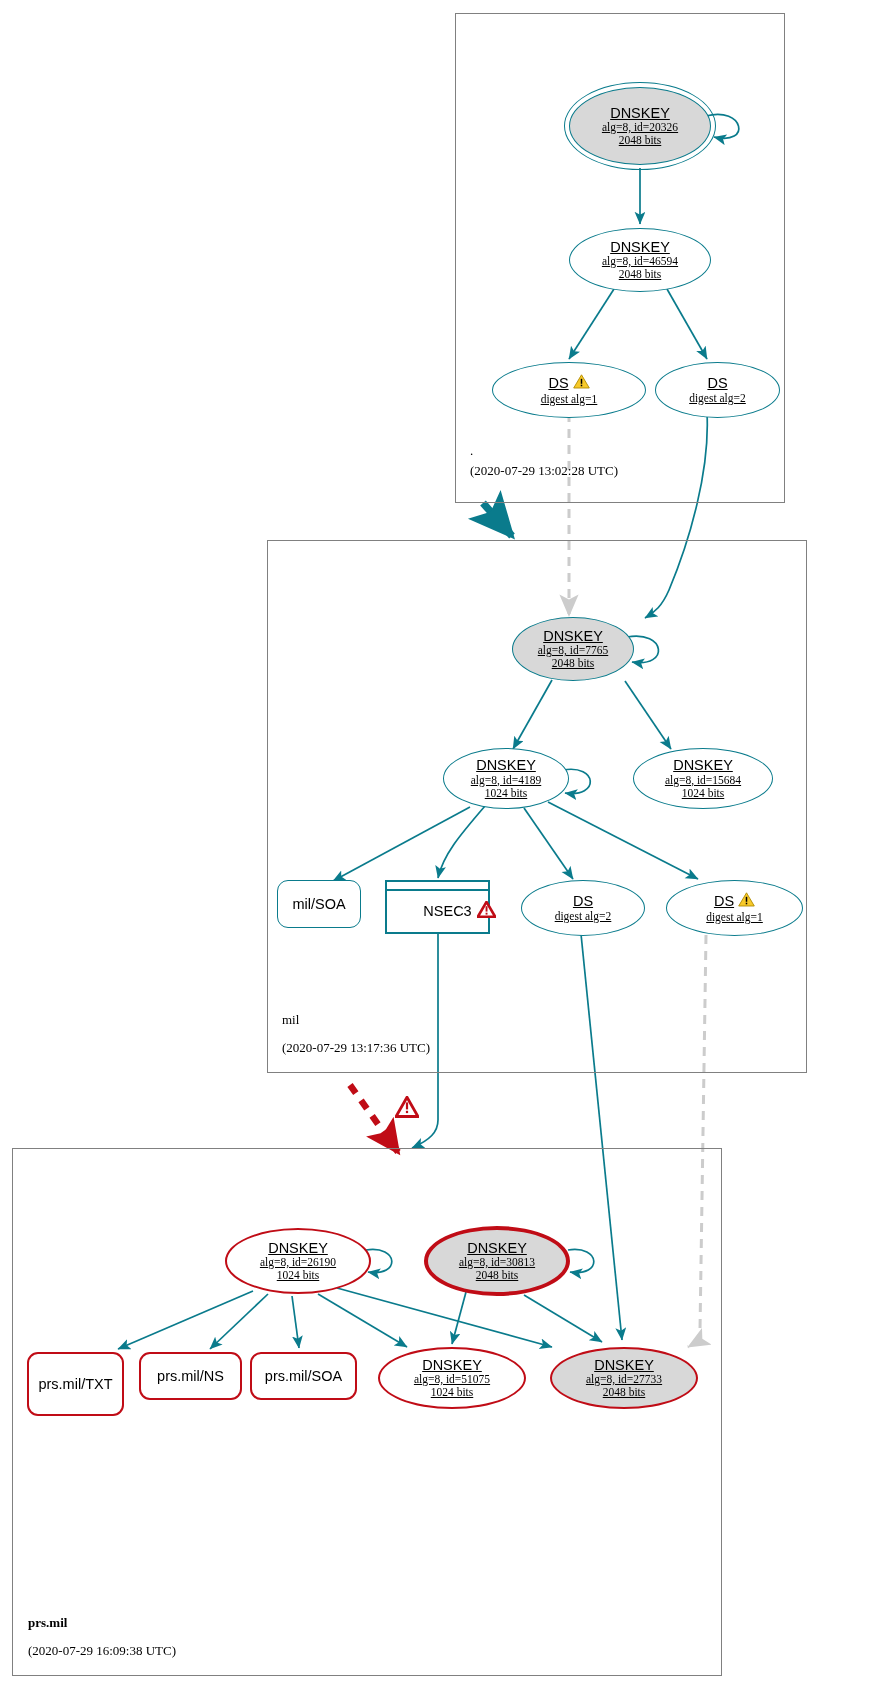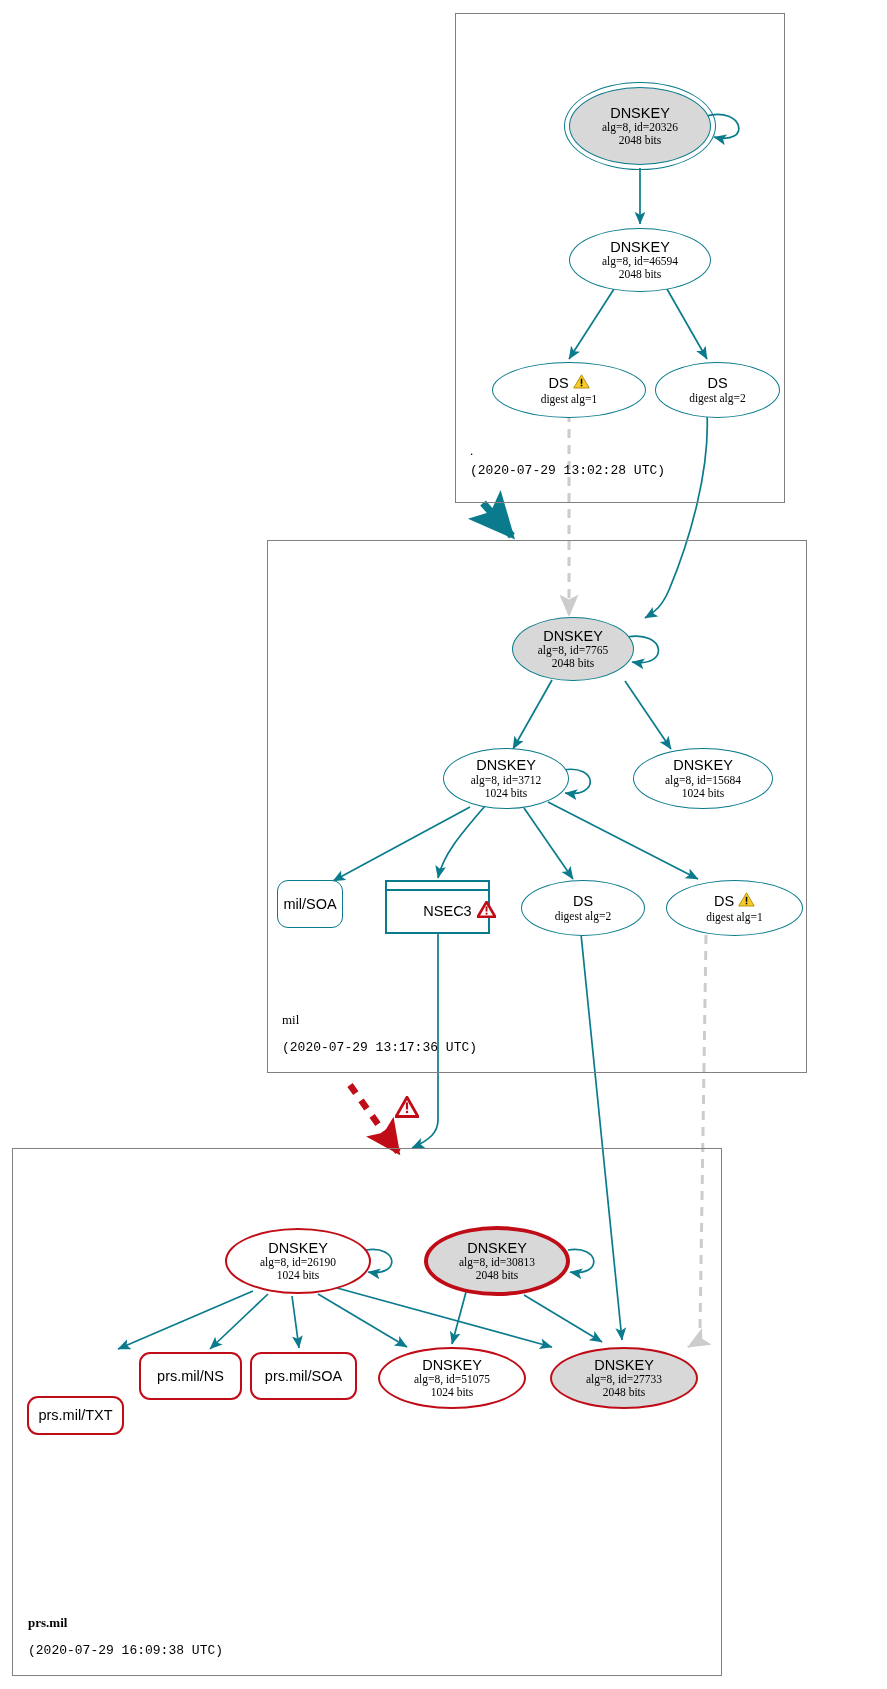--- a/index.html
+++ b/index.html
@@ -2,24 +2,24 @@
 <html><head>
 <meta charset="utf-8">
 <style>
   html,body{margin:0;padding:0;background:#ffffff;}
   body{width:887px;height:1689px;position:relative;
        font-family:"Liberation Sans",sans-serif;overflow:hidden;}
   #stage{position:absolute;left:0;top:0;width:887px;height:1689px;}
   svg#canvas{position:absolute;left:0;top:0;width:887px;height:1689px;}
   .zone-box{position:absolute;border:1px solid #808080;background:transparent;box-sizing:border-box;}
   .zone-label{position:absolute;font-family:"Liberation Serif",serif;font-size:13px;color:#000;white-space:nowrap;}
-  .zone-time{position:absolute;font-family:Liberation Mono, monospace;font-size:13px;color:#000;white-space:nowrap;}
+  .zone-time{position:absolute;font-family:Liberation Serif, serif;font-size:13px;color:#000;white-space:nowrap;}
   .node{position:absolute;box-sizing:border-box;display:flex;flex-direction:column;
         align-items:center;justify-content:center;text-align:center;}
-  .ell{border-radius:50%;}
+  .ell{border-radius:50%;text-decoration:underline;}
   .nd-title{font-family:"Liberation Sans",sans-serif;font-size:14.5px;color:#000;line-height:1.12;}
   .nd-sub{font-family:"Liberation Serif",serif;font-size:11.5px;color:#000;line-height:1.14;}
   .teal{border:1.6px solid #0a7b8c;}
   .red{border:2.2px solid #c00c16;}
   .red-thick{border:4px solid #c00c16;}
   .fill-grey{background:#d8d8d8;}
   .fill-white{background:#ffffff;}
   .dblring{position:absolute;border:1.6px solid #0a7b8c;border-radius:50%;box-sizing:border-box;}
   .rrset{border-radius:11px;display:flex;align-items:center;justify-content:center;}
   .rrset .nd-title{font-size:14.5px;}
@@ -168,31 +168,31 @@
   </div>
 
   <div class="node ell teal fill-grey" style="left:512px;top:617px;width:122px;height:64px;">
     <div class="nd-title">DNSKEY</div>
     <div class="nd-sub">alg=8, id=7765</div>
     <div class="nd-sub">2048 bits</div>
   </div>
 
   <div class="node ell teal fill-white" style="left:443px;top:748px;width:126px;height:61px;">
     <div class="nd-title">DNSKEY</div>
-    <div class="nd-sub">alg=8, id=3712</div>
+    <div class="nd-sub">alg=8, id=4189</div>
     <div class="nd-sub">1024 bits</div>
   </div>
 
   <div class="node ell teal fill-white" style="left:633px;top:748px;width:140px;height:61px;">
     <div class="nd-title">DNSKEY</div>
     <div class="nd-sub">alg=8, id=15684</div>
     <div class="nd-sub">1024 bits</div>
   </div>
 
-  <div class="node rrset teal fill-white" style="left:277px;top:880px;width:66px;height:48px;">
+  <div class="node rrset teal fill-white" style="left:277px;top:880px;width:84px;height:48px;">
     <div class="nd-title">mil/SOA</div>
   </div>
 
   <div class="nsec3" style="left:385px;top:880px;width:105px;height:54px;">
     <div class="nsec3-bar" style="top:0;"></div>
     <div class="nsec3-body" style="top:9px;">
       <span class="nd-title">NSEC3</span>
       <span class="warn-r">
         <svg width="19" height="17" viewBox="0 0 19 17">
           <path d="M9.5,0.9 L18.2,15.8 L0.8,15.8 Z" fill="#ffffff" stroke="#c00c16" stroke-width="2.6"></path>
@@ -235,21 +235,21 @@
     <div class="nd-sub">alg=8, id=26190</div>
     <div class="nd-sub">1024 bits</div>
   </div>
 
   <div class="node ell red-thick fill-grey" style="left:424px;top:1226px;width:146px;height:70px;">
     <div class="nd-title">DNSKEY</div>
     <div class="nd-sub">alg=8, id=30813</div>
     <div class="nd-sub">2048 bits</div>
   </div>
 
-  <div class="node rrset red fill-white" style="left:27px;top:1352px;width:97px;height:39px;margin-top:44px;">
+  <div class="node rrset red fill-white" style="left:27px;top:1352px;width:97px;height:64px;">
     <div class="nd-title">prs.mil/TXT</div>
   </div>
 
   <div class="node rrset red fill-white" style="left:139px;top:1352px;width:103px;height:48px;">
     <div class="nd-title">prs.mil/NS</div>
   </div>
 
   <div class="node rrset red fill-white" style="left:250px;top:1352px;width:107px;height:48px;">
     <div class="nd-title">prs.mil/SOA</div>
   </div>

